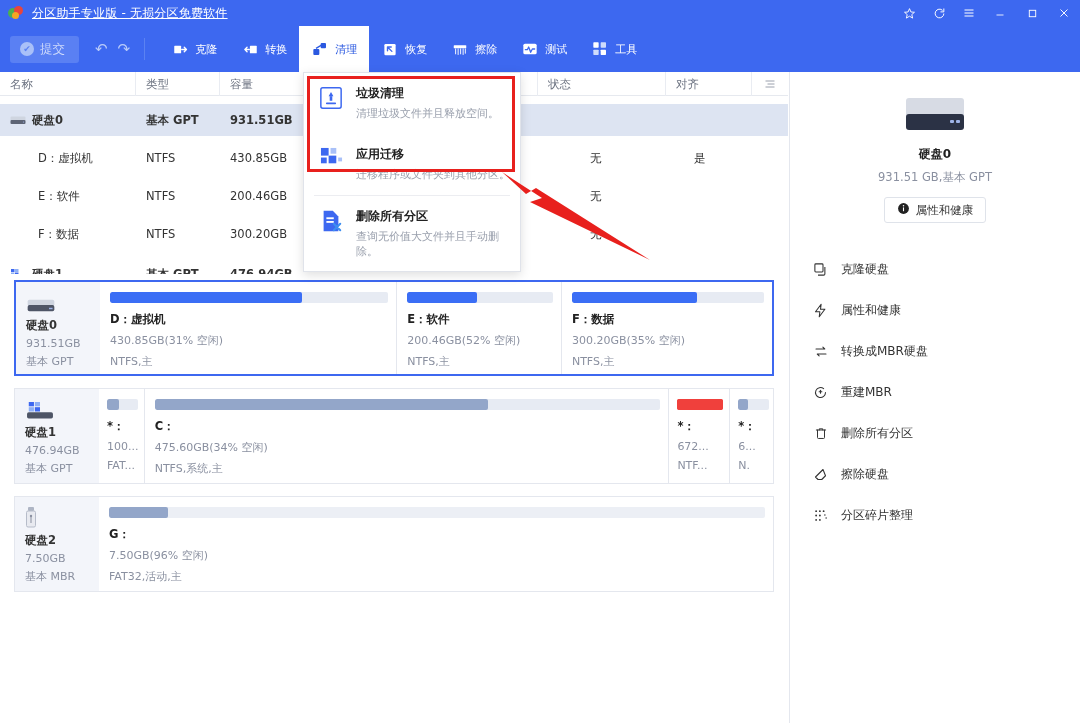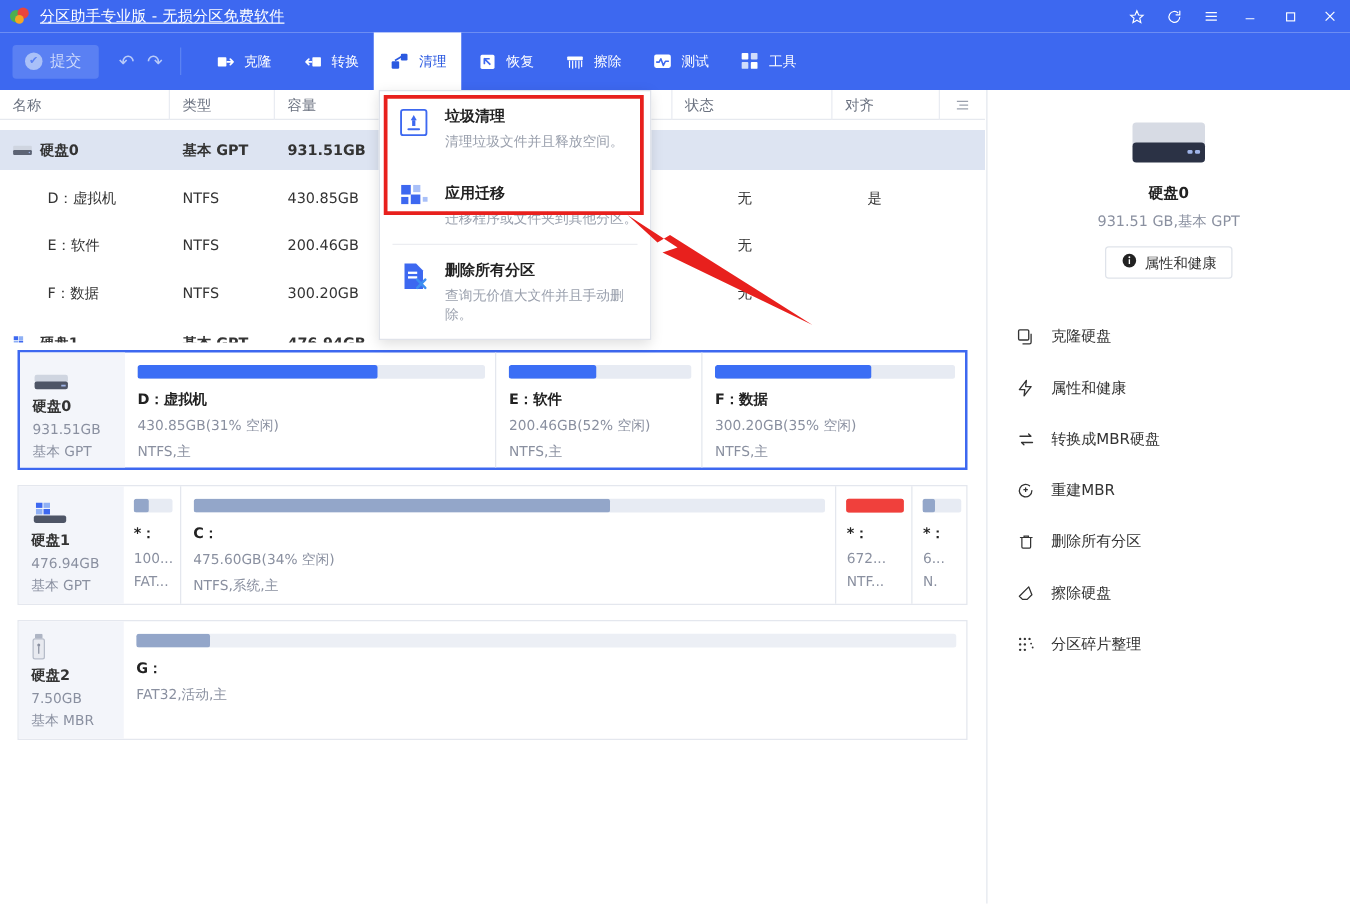--- a/index.html
+++ b/index.html
@@ -456,20 +456,21 @@
         <div class="dname">硬盘2</div>
         <div class="dsub">7.50GB</div>
         <div class="dsub">基本 MBR</div>
       </div>
       <div class="parts">
         <div class="part" style="flex:100">
           <div class="bar" style="background:#eceff5">
               <div class="fill" style="width:9%;background:#93a6c9"></div>
             </div>
           <div class="p-title">G：</div>
+          <div class="p-line">7.50GB(96% 空闲)</div>
           <div class="p-line">FAT32,活动,主</div>
         </div>
       </div>
     </div>
   </div>
 
   <div class="rpanel">
     <div class="rp-disk">
       <div class="rp-img">
         <svg width="62" height="42" viewBox="0 0 62 42">

